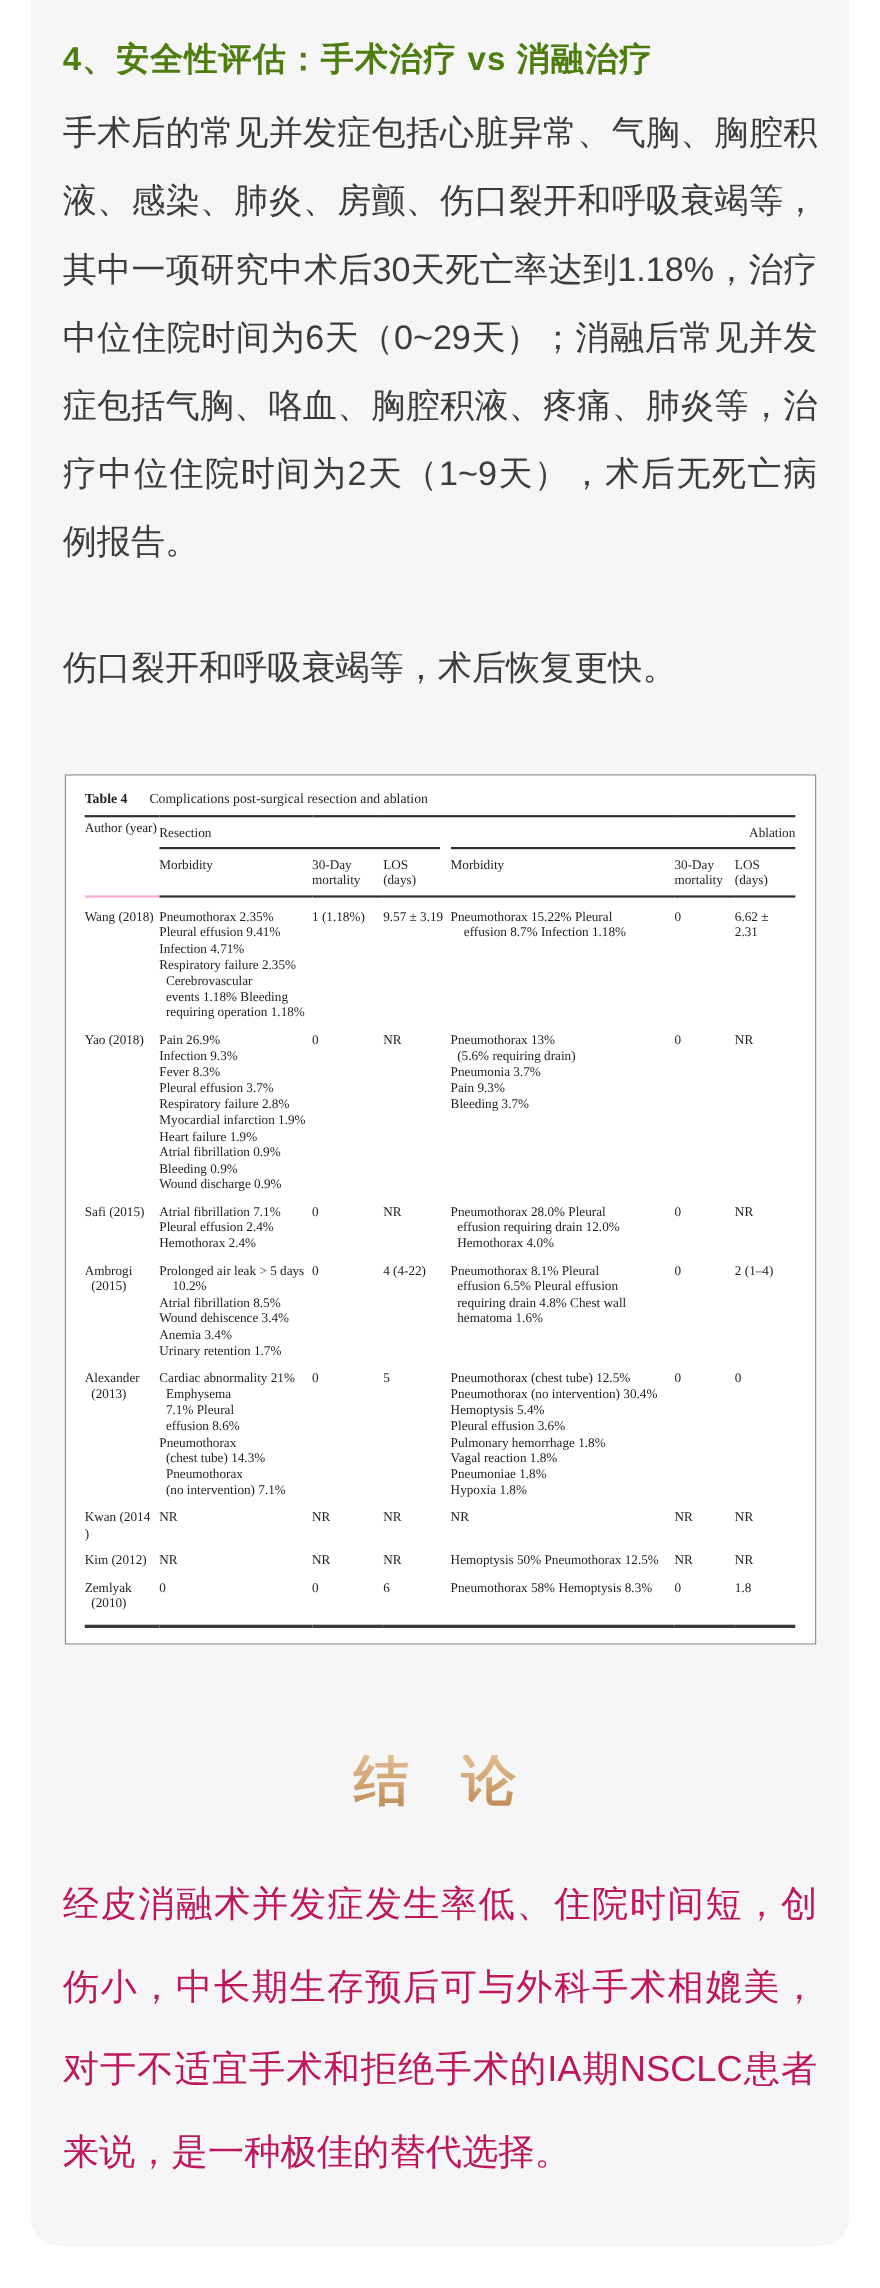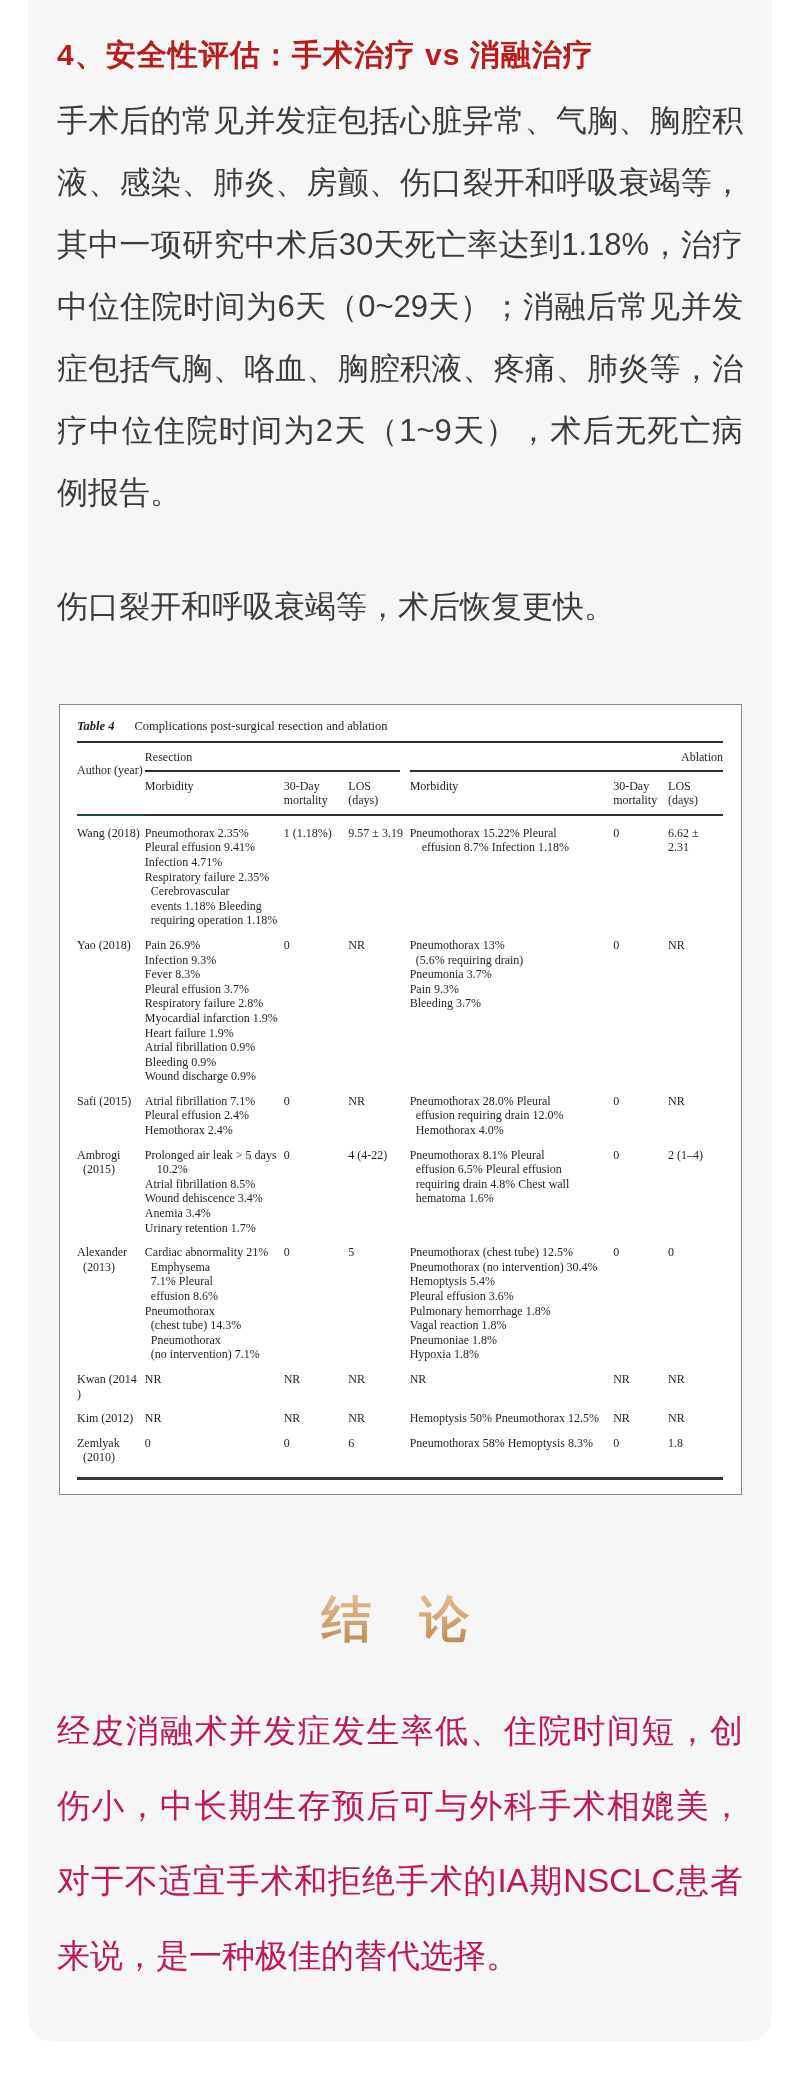--- a/index.html
+++ b/index.html
@@ -13,21 +13,21 @@
     margin:0 28px;
     width:744px;height:2042px;
     background:#f6f6f7;
     border-radius:0 0 26px 26px;
     padding:36px 29px 0 29px;
     overflow:hidden;
   }
   .sec-title{
     margin:0;
     font-size:30px;line-height:38px;font-weight:700;
-    color:#b91c1c;
+    color:#4d7c0f;
     letter-spacing:1px;
   }
   .body-para{
     margin:16px 0 0 0;
     font-size:31px;line-height:62px;
     color:#3c3c40;
     text-align:justify;
   }
   .emph{margin-top:52px;}
   
@@ -35,31 +35,31 @@
     box-sizing:border-box;
     margin:66px 0 0 2px;
     width:683px;
     background:#ffffff;
     border:1px solid #8b8b8b;
     padding:11px 18px 14px 17px;
     font-family:"Liberation Serif","DejaVu Serif",serif;
     color:#1f1f1f;
   }
   .tcaption{font-size:12.5px;line-height:16px;margin:2px 0 7px 0;}
-  .tlabel{font-weight:700;margin-right:20px;font-style:italic;}
+  .tlabel{font-weight:700;margin-right:20px;}
   .ptable{
     width:100%;
     border-collapse:collapse;
     table-layout:fixed;
     border-top:2px solid #2f2f2f;
     border-bottom:3px solid #3a3a3a;
     font-size:12px;line-height:14.6px;
   }
   .ptable th{font-weight:400;text-align:left;vertical-align:top;}
-  .author-h{white-space:nowrap;padding:20px 0 0 0;border-bottom:2px solid #14532d;}
+  .author-h{white-space:nowrap;padding:2px 0 0 0;border-bottom:2px solid #f9a8d4;}
   .grp-th{padding:7px 0 0 0;}
   .grp{border-bottom:2px solid #2f2f2f;padding-bottom:5px;margin-right:10px;}
   .grp.abl{margin-right:0;text-align:right;}
   tr.sub th{
     padding:7px 6px 6px 0;
     border-bottom:2px solid #2f2f2f;
     white-space:pre-wrap;
   }
   .ptable tbody td{
     padding:10px 5px 0 0;

